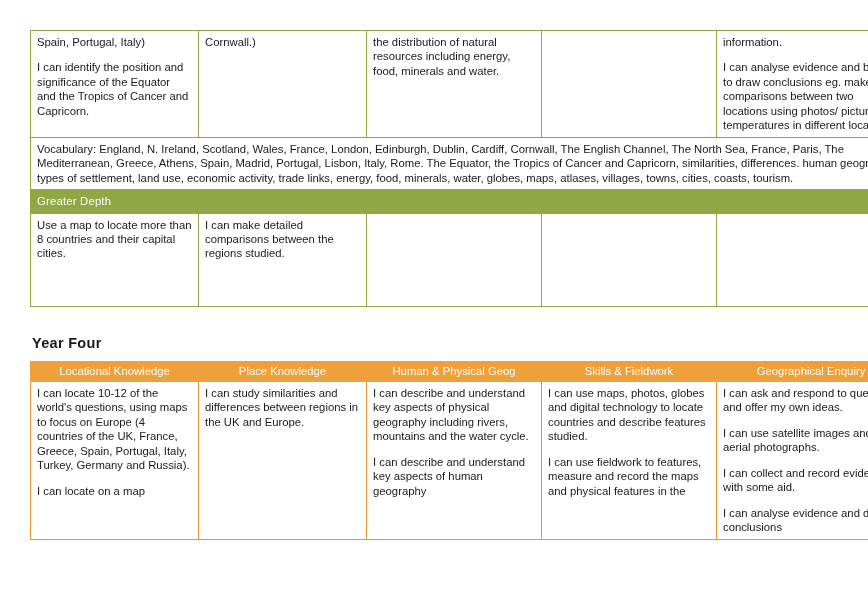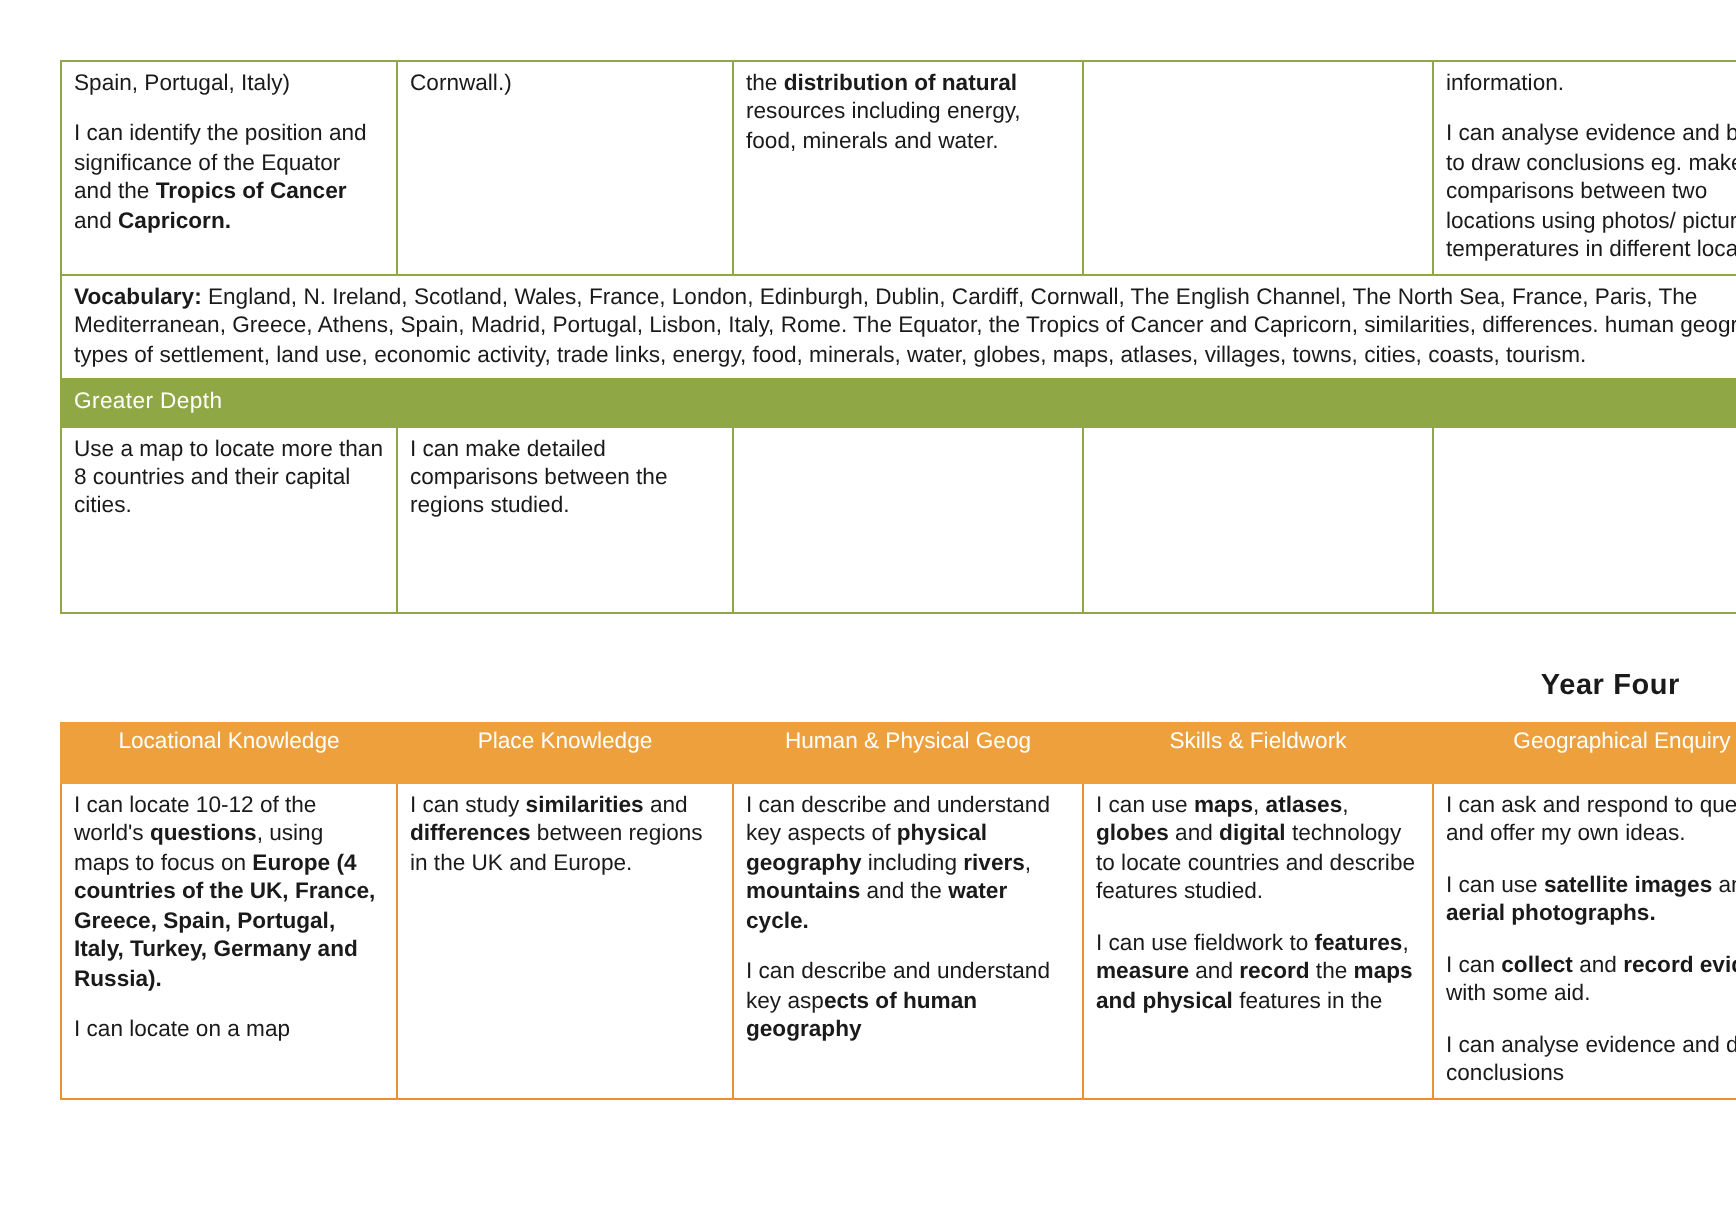--- a/index.html
+++ b/index.html
@@ -36,21 +36,21 @@
     line-height: 1.28;
   }
   .c1 { width: 155px; margin-top: 46px; }
   .c2 { width: 155px; }
   .c3 { width: 162px; }
   .c4 { width: 162px; }
   .c5 { width: 176px; }
 
   .cell-para { margin: 0 0 11px 0; }
   .cell-para:last-child { margin-bottom: 0; }
-  .b { font-weight: bold; }
+  .b { font-weight: normal; }
 
   td.vocab-cell {
     padding: 5px 8px 6px 8px;
     line-height: 1.38;
   }
   td.vocab-cell .vocab-text {
     text-indent: 0;
   }
 
   td.band {
@@ -62,40 +62,39 @@
   }
 
   .tall-row td { height: 84px; }
 
   
   .section-title {
     font-size: 14.5px;
     font-weight: bold;
     margin: 28px 0 10px 2px;
     letter-spacing: 0.3px;
-    text-align: right;
   }
 
   
   table.doc-table2 {
     border-collapse: collapse;
     table-layout: fixed;
     width: 810px;
     font-size: 11.3px;
   }
   table.doc-table2 td {
     border: 1px solid #e8932f;
     vertical-align: top;
     padding: 4px 6px 4px 6px;
     line-height: 1.28;
   }
   table.doc-table2 td.hdr {
     background: #eda03c;
     color: #ffffff;
-    padding: 2px 6px 13px 6px;
+    padding: 2px 6px 3px 6px;
     text-align: center;
     font-weight: normal;
     border-color: #eda03c;
   }
   .y4c1 { width: 155px; }
   .y4c2 { width: 155px; }
   .y4c3 { width: 162px; }
   .y4c4 { width: 162px; margin-left: 32px; }
   .y4c5 { width: 176px; }
 </style>
@@ -160,21 +159,21 @@
           <p class="cell-para">I can locate on a map</p>
         </td>
         <td class="y4c2">
           <p class="cell-para">I can study <span class="b">similarities</span> and <span class="b">differences</span> between regions in the UK and Europe.</p>
         </td>
         <td class="y4c3">
           <p class="cell-para">I can describe and understand key aspects of <span class="b">physical geography</span> including <span class="b">rivers</span>, <span class="b">mountains</span> and the <span class="b">water cycle.</span></p>
           <p class="cell-para">I can describe and understand key asp<span class="b">ects of human geography</span></p>
         </td>
         <td class="y4c4">
-          <p class="cell-para">I can use <span class="b">maps</span>, <span class="b">atlases</span>, <span class="b">globes</span> and <span class="b">digital</span> technology to locate countries and describe features studied.</p>
+          <p class="cell-para">I can use <span class="b">maps</span>, <span class="b">photos</span>, <span class="b">globes</span> and <span class="b">digital</span> technology to locate countries and describe features studied.</p>
           <p class="cell-para">I can use fieldwork to <span class="b">features</span>, <span class="b">measure</span> and <span class="b">record</span> the <span class="b">maps and physical</span> features in the</p>
         </td>
         <td class="y4c5">
           <p class="cell-para">I can ask and respond to questions and offer my own ideas.</p>
           <p class="cell-para">I can use <span class="b">satellite images</span> and <span class="b">aerial photographs.</span></p>
           <p class="cell-para">I can <span class="b">collect</span> and <span class="b">record evidence</span> with some aid.</p>
           <p class="cell-para">I can analyse evidence and draw conclusions</p>
         </td>
       </tr>
     </tbody>

